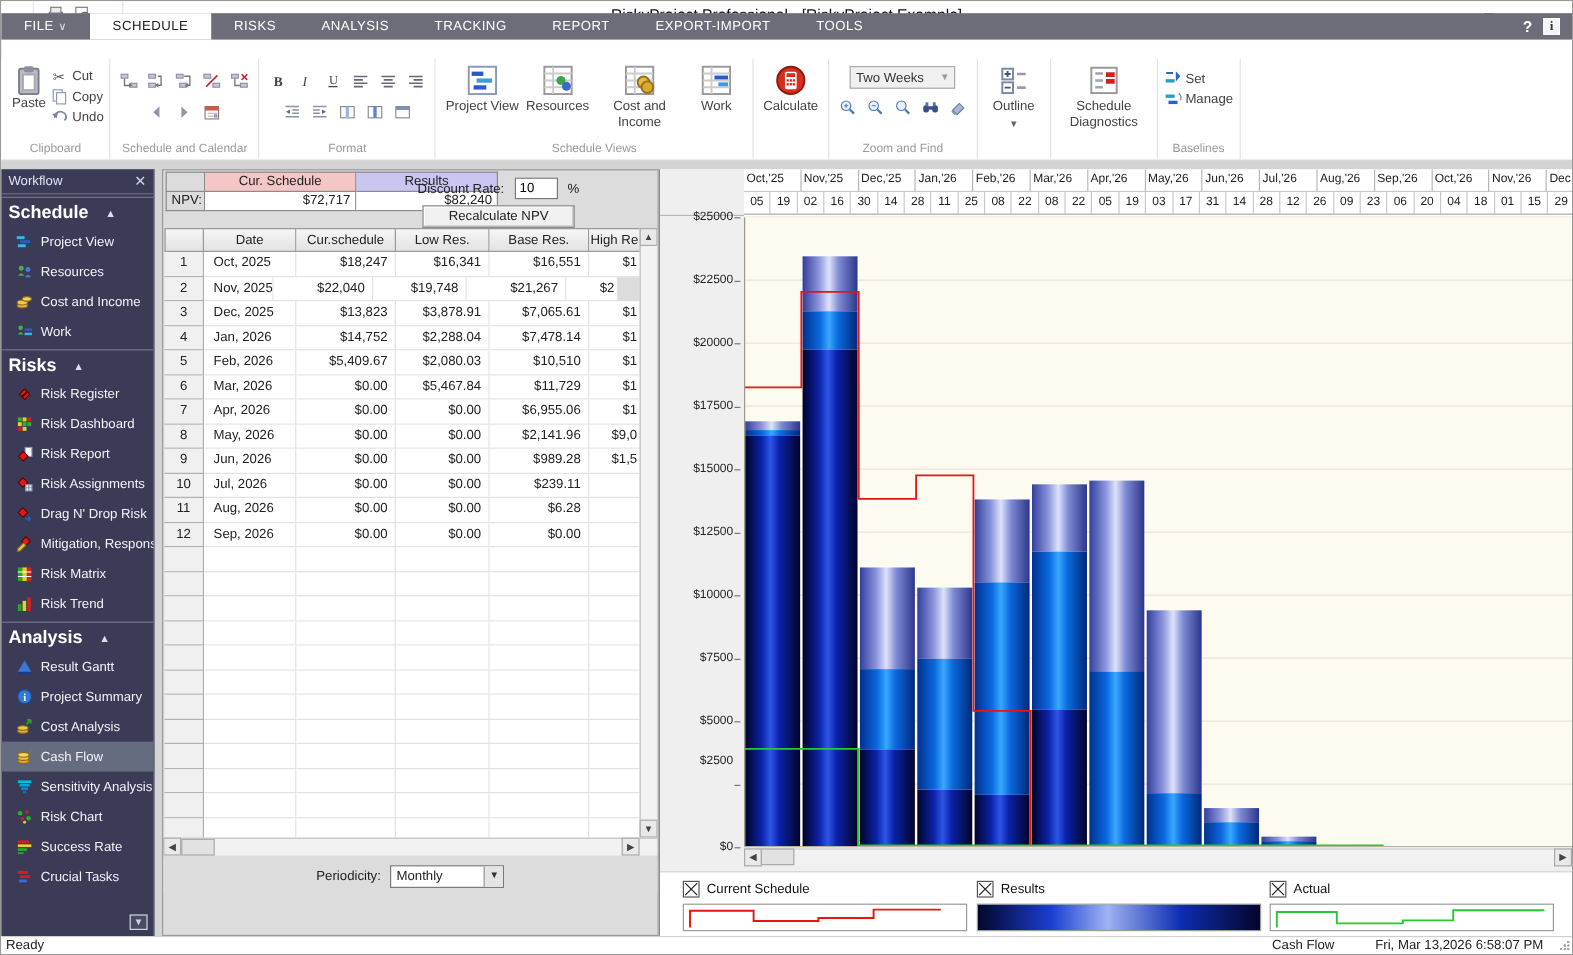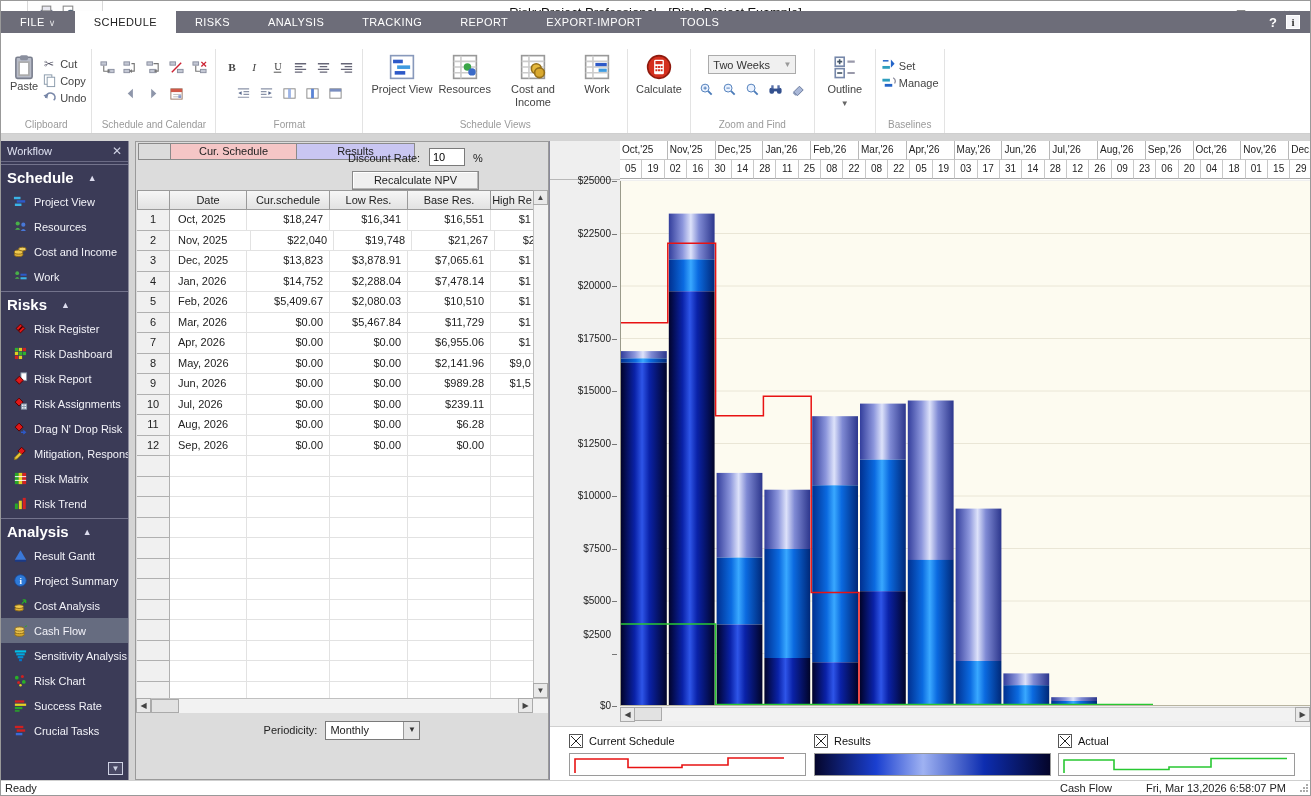--- a/index.html
+++ b/index.html
@@ -534,20 +534,35 @@
               </svg>
             </span>
             <span>Outline</span>
             <span class="chevdown">▼</span>
           </div>
         </div>
         <div class="glabel"></div>
       </div>
       <div class="rgroup">
         <div class="gcontent">
+          <div class="bigbtn">
+            <span class="ico" style="width:26px;height:26px">
+              <svg width="26" height="26" viewBox="0 0 16 16">
+                <rect x="1.5" y="1.5" width="13" height="13" fill="#fff" stroke="#999"></rect>
+                <path d="M3.5 4.5h4M3.5 8h4M3.5 11.5h4" stroke="#9aa4b4" stroke-width="1.3"></path>
+                <path d="M9 5h4.5M9 8.5h4.5" stroke="#d62020" stroke-width="2.4"></path>
+              </svg>
+            </span>
+            <span>Schedule Diagnostics</span>
+          </div>
+        </div>
+        <div class="glabel"></div>
+      </div>
+      <div class="rgroup">
+        <div class="gcontent">
           <div class="smallrows" style="padding-top:6px;">
             <div class="smallrow">
               <span class="ico" style="width:15px;height:15px">
                 <svg width="15" height="15" viewBox="0 0 16 16">
                   <rect x="1.5" y="8.5" width="8" height="3" fill="#2e9ebe"></rect>
                   <path d="M10.5 5.5 l4 4.5 -4 4.5z" fill="#2464c8" transform="translate(0,-4)"></path>
                   <path d="M2 3 h6" stroke="#2464c8" stroke-width="1.6"></path>
                 </svg>
               </span>
               <span>Set</span>
@@ -802,20 +817,25 @@
     </div>
         <div class="sidebar-bottombtn">▼</div>
       </div>
 
     <div class="tablepanel">
       <div class="npvgrid">
         <div class="npvrow">
           <div class="npvcell c0"></div>
           <div class="npvcell c1 hdrpink">Cur. Schedule</div>
           <div class="npvcell c2 hdrlav">Results</div>
+        </div>
+        <div class="npvrow">
+          <div class="npvcell c0" style="background:#dcdcdc">NPV:</div>
+          <div class="npvcell c1 num">$72,717</div>
+          <div class="npvcell c2 num">$82,240</div>
         </div>
       </div>
       <div class="disclabel">Discount Rate:</div>
       <input class="discinput" value="10" style="">
       <div class="discunit">%</div>
       <div class="recalcbtn">Recalculate NPV</div>
 
       <div class="grid" id="grid">
           <div class="ghead">
             <div class="gh" style="width:33px"></div>
@@ -828,21 +848,21 @@
           <div class="grow">
             <div class="gc rownum" style="width:33px">1</div>
             <div class="gc datec" style="width:77px">Oct, 2025</div>
             <div class="gc num" style="width:83px">$18,247</div>
             <div class="gc num" style="width:78px">$16,341</div>
             <div class="gc num" style="width:83px">$16,551</div>
             <div class="gc num" style="width:43px;padding:0 2px;">$1</div>
           </div>
           <div class="grow">
             <div class="gc rownum" style="width:33px">2</div>
-            <div class="gc datec" style="width:81px">Nov, 2025</div>
+            <div class="gc datec" style="width:58px">Nov, 2025</div>
             <div class="gc num" style="width:83px">$22,040</div>
             <div class="gc num" style="width:78px">$19,748</div>
             <div class="gc num" style="width:83px">$21,267</div>
             <div class="gc num" style="width:43px;padding:0 2px;">$2</div>
           </div>
           <div class="grow">
             <div class="gc rownum" style="width:33px">3</div>
             <div class="gc datec" style="width:77px">Dec, 2025</div>
             <div class="gc num" style="width:83px">$13,823</div>
             <div class="gc num" style="width:78px">$3,878.91</div>

